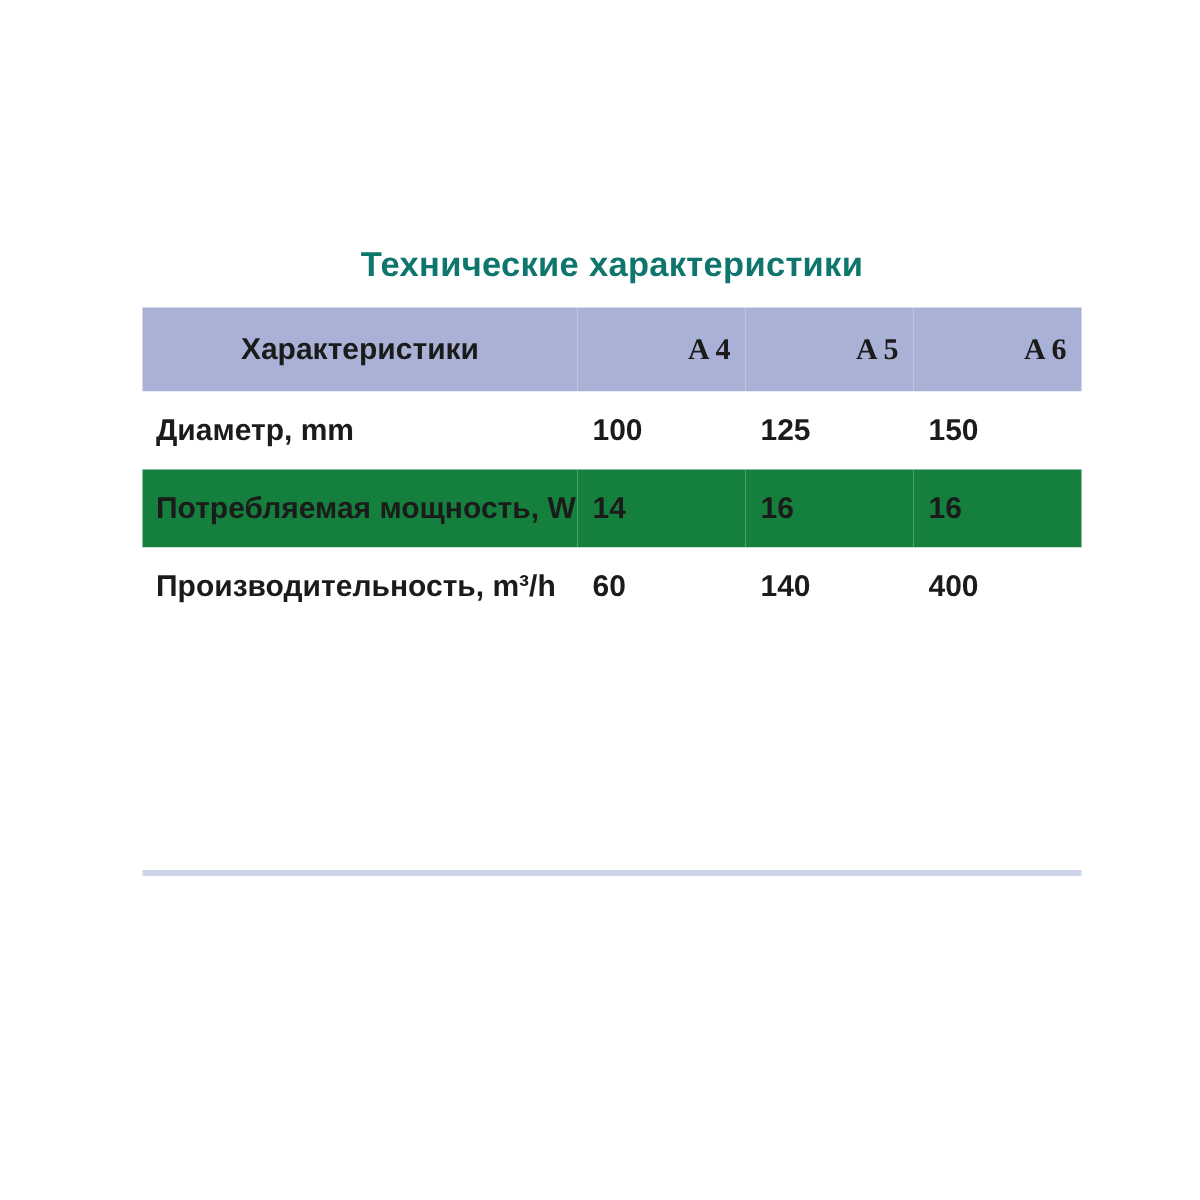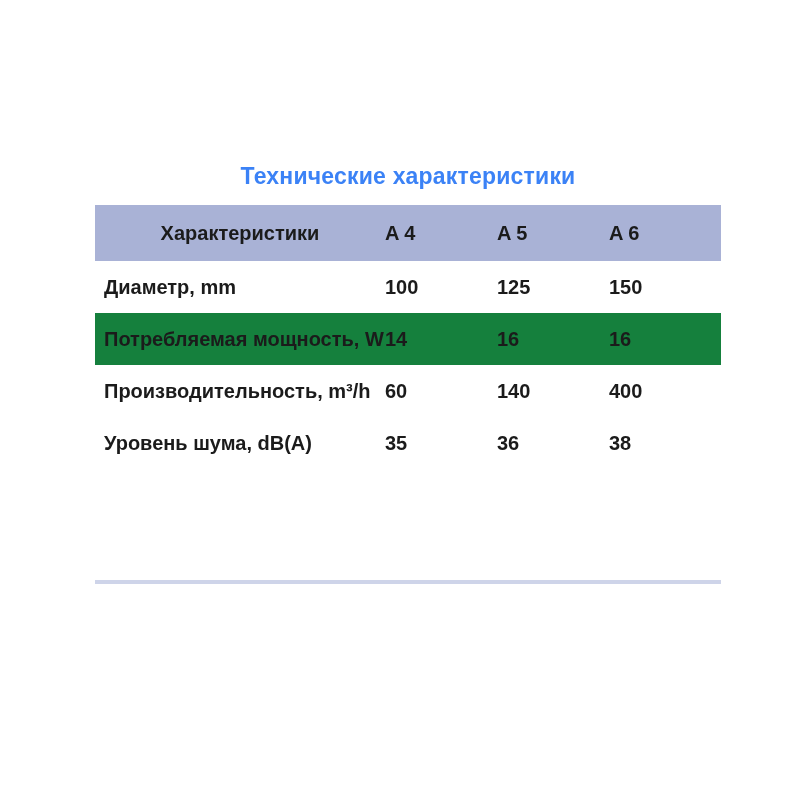--- a/index.html
+++ b/index.html
@@ -18,44 +18,44 @@
   }
   .title {
     position: absolute;
     top: 163px;
     left: 95px;
     width: 626px;
     text-align: center;
     font-size: 23px;
     font-weight: 700;
     letter-spacing: 0.2px;
-    color: #3b82f6;
+    color: #0f766e;
     white-space: nowrap;
   }
   table.spec {
     position: absolute;
     top: 205px;
     left: 95px;
     width: 626px;
     border-collapse: collapse;
     table-layout: fixed;
   }
   table.spec col.c-label { width: 290px; }
   table.spec col.c-val   { width: 112px; }
   table.spec th, table.spec td {
-    padding: 0;
+    padding: 10px;
     font-size: 20px;
     font-weight: 700;
     color: #1b1b1b;
     vertical-align: middle;
     white-space: nowrap;
   }
   tr.head { height: 56px; background: #a9b2d6; }
   tr.head th.label { text-align: center; }
-  tr.head th.val   { text-align: left; }
+  tr.head th.val   { text-align: right; font-family: Liberation Serif, serif; }
   tr.row { height: 52px; background: #ffffff; }
   tr.row.stripe { background: #15803d; }
   tr.row td.label {
     text-align: left;
     padding-left: 9px;
   }
   tr.row td.val { }
   .bottom-bar {
     position: absolute;
     top: 580px;
@@ -99,24 +99,18 @@
         <td class="val">14</td>
         <td class="val">16</td>
         <td class="val">16</td>
       </tr>
       <tr class="row">
         <td class="label">Производительность, m³/h</td>
         <td class="val">60</td>
         <td class="val">140</td>
         <td class="val">400</td>
       </tr>
-      <tr class="row">
-        <td class="label">Уровень шума, dB(A)</td>
-        <td class="val">35</td>
-        <td class="val">36</td>
-        <td class="val">38</td>
-      </tr>
     </tbody>
   </table>
 
   <div class="bottom-bar"></div>
 
 </div>
 
 </body></html>

